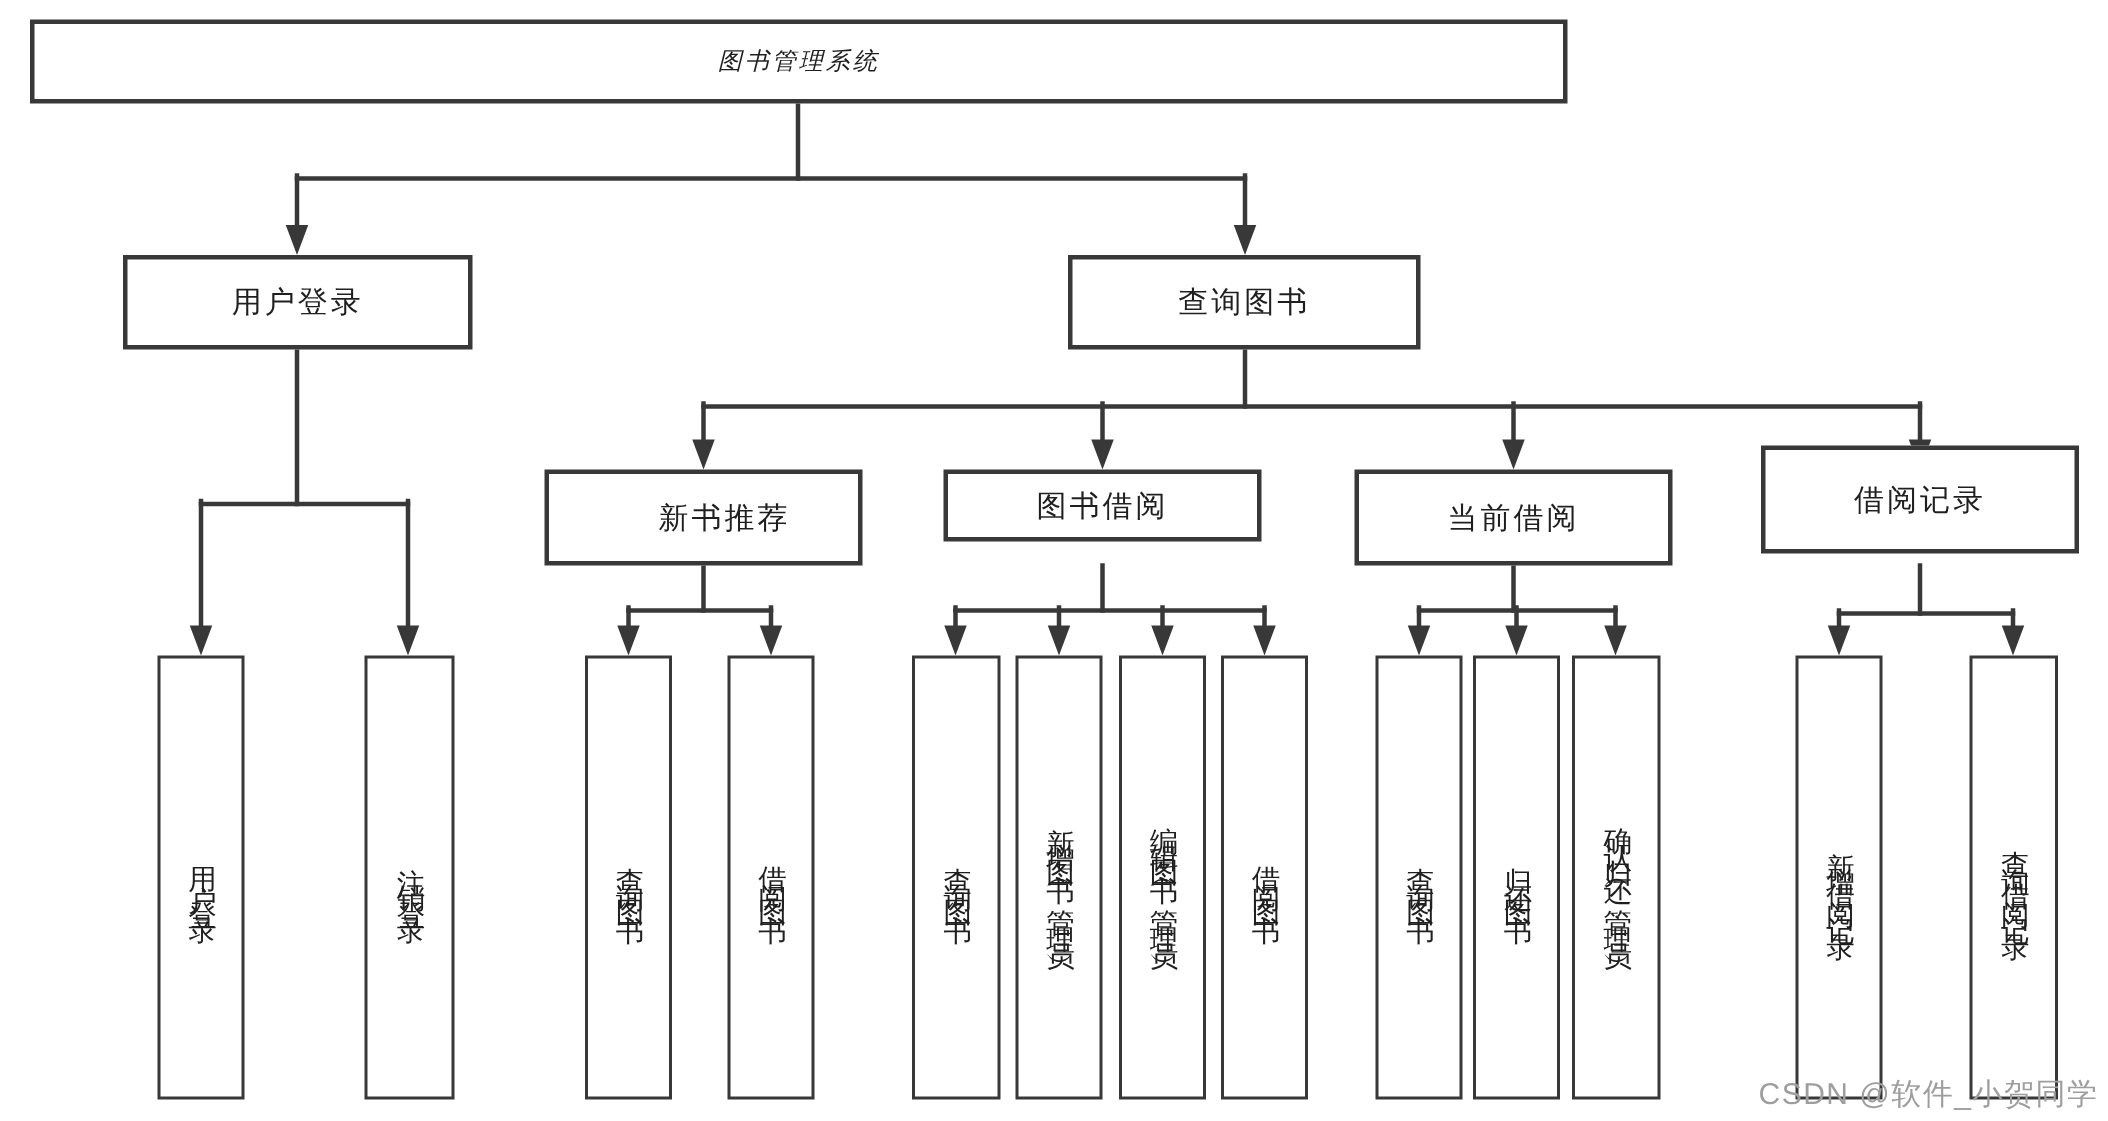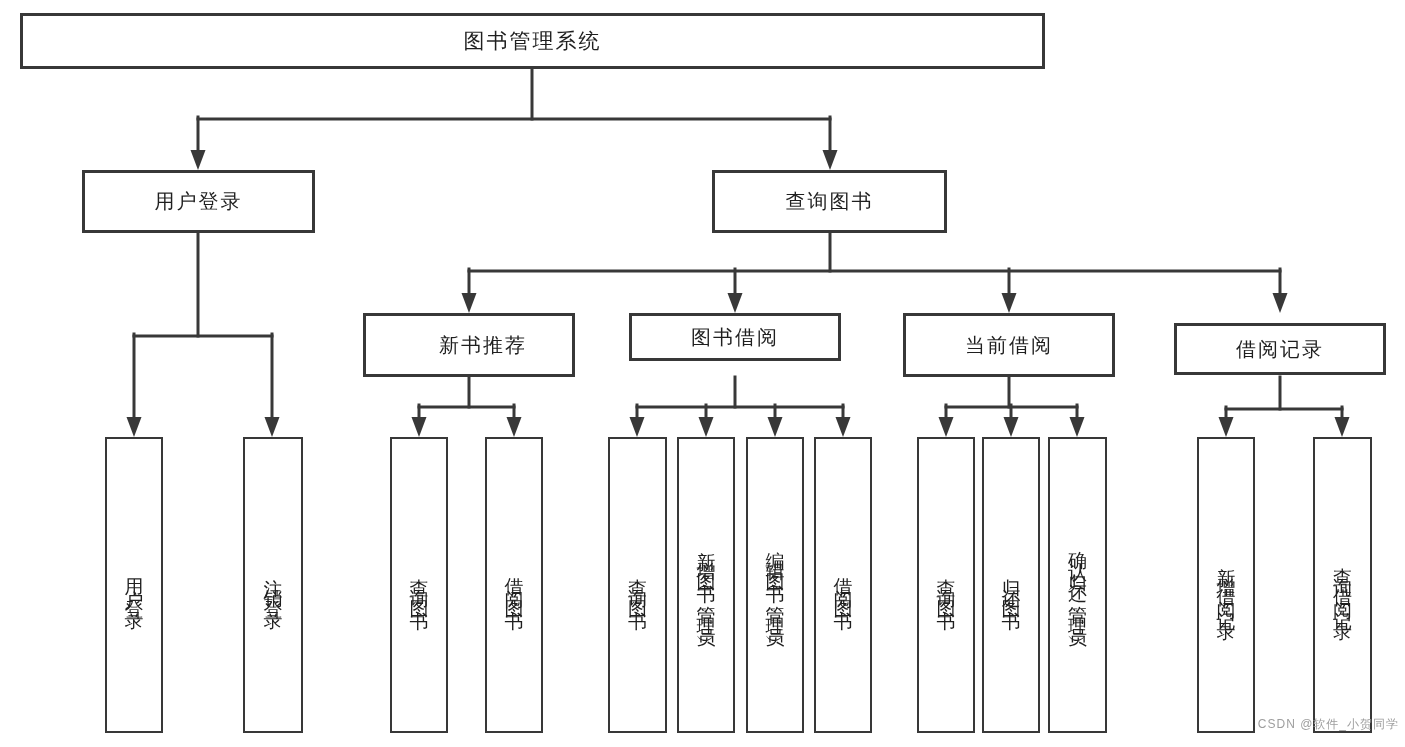--- a/index.html
+++ b/index.html
@@ -12,31 +12,31 @@
     overflow:hidden;
   }
   svg#wires{position:absolute;left:0;top:0;z-index:1;}
   svg#wires .ln{stroke:var(--line);stroke-width:3;fill:none;stroke-linecap:square;}
   svg#wires .ah{fill:var(--line);stroke:none;}
   .node{
     position:absolute; z-index:2; background:#fff; border:3px solid var(--line);
     display:flex; align-items:center; justify-content:center;
     font-size:20px; letter-spacing:2px; box-sizing:border-box; white-space:nowrap;
   }
-  .node.root{font-size:21px;}
+  .node.root{font-size:16px;font-style:italic;}
   .leaf{
     position:absolute; z-index:2; top:437px; height:296px; background:#fff;
     border:2.5px solid var(--line); box-sizing:border-box;
     writing-mode:vertical-rl; text-orientation:mixed;
     display:flex; align-items:center; justify-content:center;
     font-size:19px; letter-spacing:11px; line-height:1.05;
   }
   .watermark{
     position:absolute; z-index:3; right:6px; top:716px;
-    font-size:12px; letter-spacing:1px; color:var(--wm); white-space:nowrap;
+    font-size:20px; letter-spacing:1px; color:var(--wm); white-space:nowrap;
   }
 </style>
 </head>
 <body>
 
 <div id="canvas">
 
   <svg id="wires" width="1405" height="747" viewBox="0 0 1405 747">
 
     <path class="ln" d="M532,69 V119"></path>
@@ -100,21 +100,21 @@
   </svg>
 
   <div class="node root" style="left:20px;top:13px;width:1025px;height:56px;">图书管理系统</div>
 
   <div class="node" style="left:82px;top:170px;width:233px;height:63px;">用户登录</div>
   <div class="node" style="left:712px;top:170px;width:235px;height:63px;">查询图书</div>
 
   <div class="node" style="left:363px;top:313px;width:212px;height:64px;padding-left:28px;">新书推荐</div>
   <div class="node" style="left:629px;top:313px;width:212px;height:48px;">图书借阅</div>
   <div class="node" style="left:903px;top:313px;width:212px;height:64px;">当前借阅</div>
-  <div class="node" style="left:1174px;top:323px;width:212px;height:52px;">借阅记录</div>
+  <div class="node" style="left:1174px;top:297px;width:212px;height:72px;">借阅记录</div>
 
   <div class="leaf" style="left:105px;width:58px;">用户登录</div>
   <div class="leaf" style="left:243px;width:60px;">注销登录</div>
 
   <div class="leaf" style="left:390px;width:58px;">查询图书</div>
   <div class="leaf" style="left:485px;width:58px;">借阅图书</div>
 
   <div class="leaf" style="left:608px;width:59px;">查询图书</div>
   <div class="leaf" style="left:677px;width:58px;">新增图书（管理员）</div>
   <div class="leaf" style="left:746px;width:58px;">编辑图书（管理员）</div>

